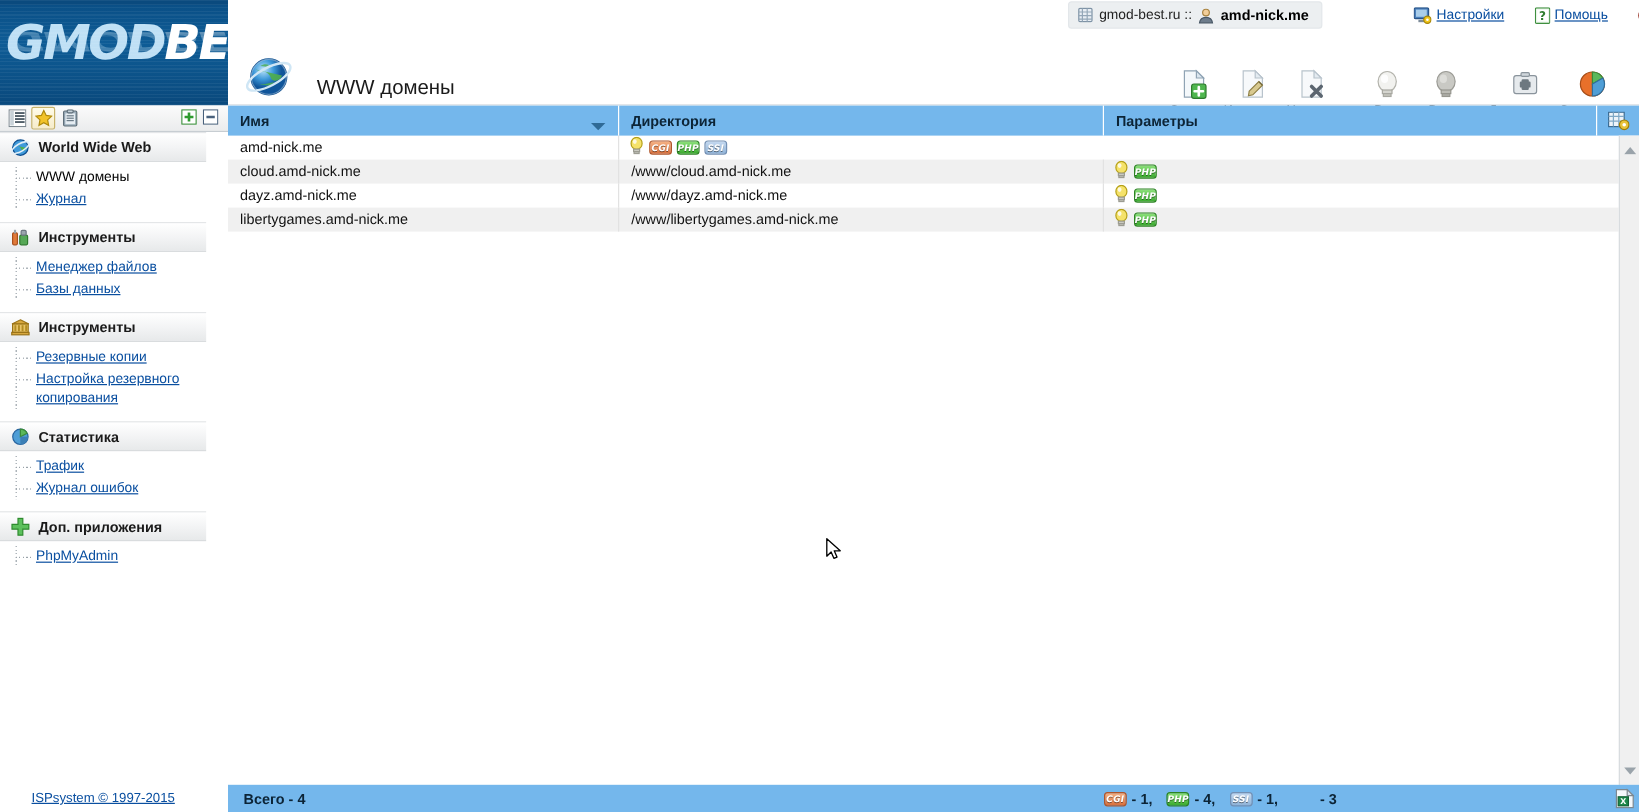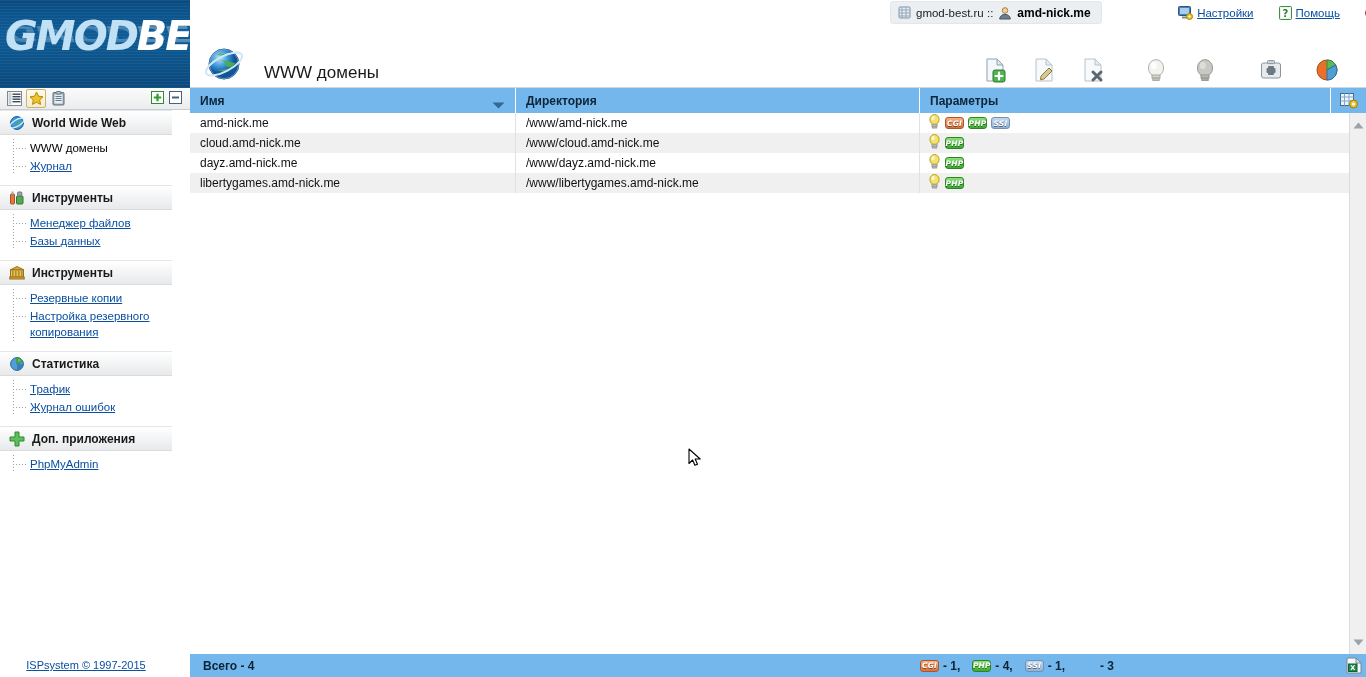--- a/index.html
+++ b/index.html
@@ -574,21 +574,20 @@
             <circle cx="13.5" cy="11" r="1.5" fill="#fff"></circle>
           </svg>
         </span>
       </div>
     </div>
 
     <div class="gbody">
 
       <div class="grow">
         <div class="gc" style="width:326px">amd-nick.me</div>
-        <div class="gc" style="width:404px">/www/amd-nick.me</div>
         <div class="gc params" style="width:429px">
           <span>
             <svg width="13" height="15" viewBox="0 0 13 15">
                 <ellipse cx="6.5" cy="5.5" rx="4.6" ry="5" fill="#f5e26a" stroke="#b5a018"></ellipse>
                 <ellipse cx="5" cy="4" rx="1.6" ry="2" fill="#fff" opacity=".8"></ellipse>
                 <rect x="4" y="10.3" width="5" height="2" fill="#cfcfc6" stroke="#9c9c92"></rect>
                 <rect x="4.4" y="12.3" width="4.2" height="1.7" fill="#bdbdb4" stroke="#9c9c92"></rect>
               </svg>
           </span>
           <span class="badge b-cgi">CGI</span>

